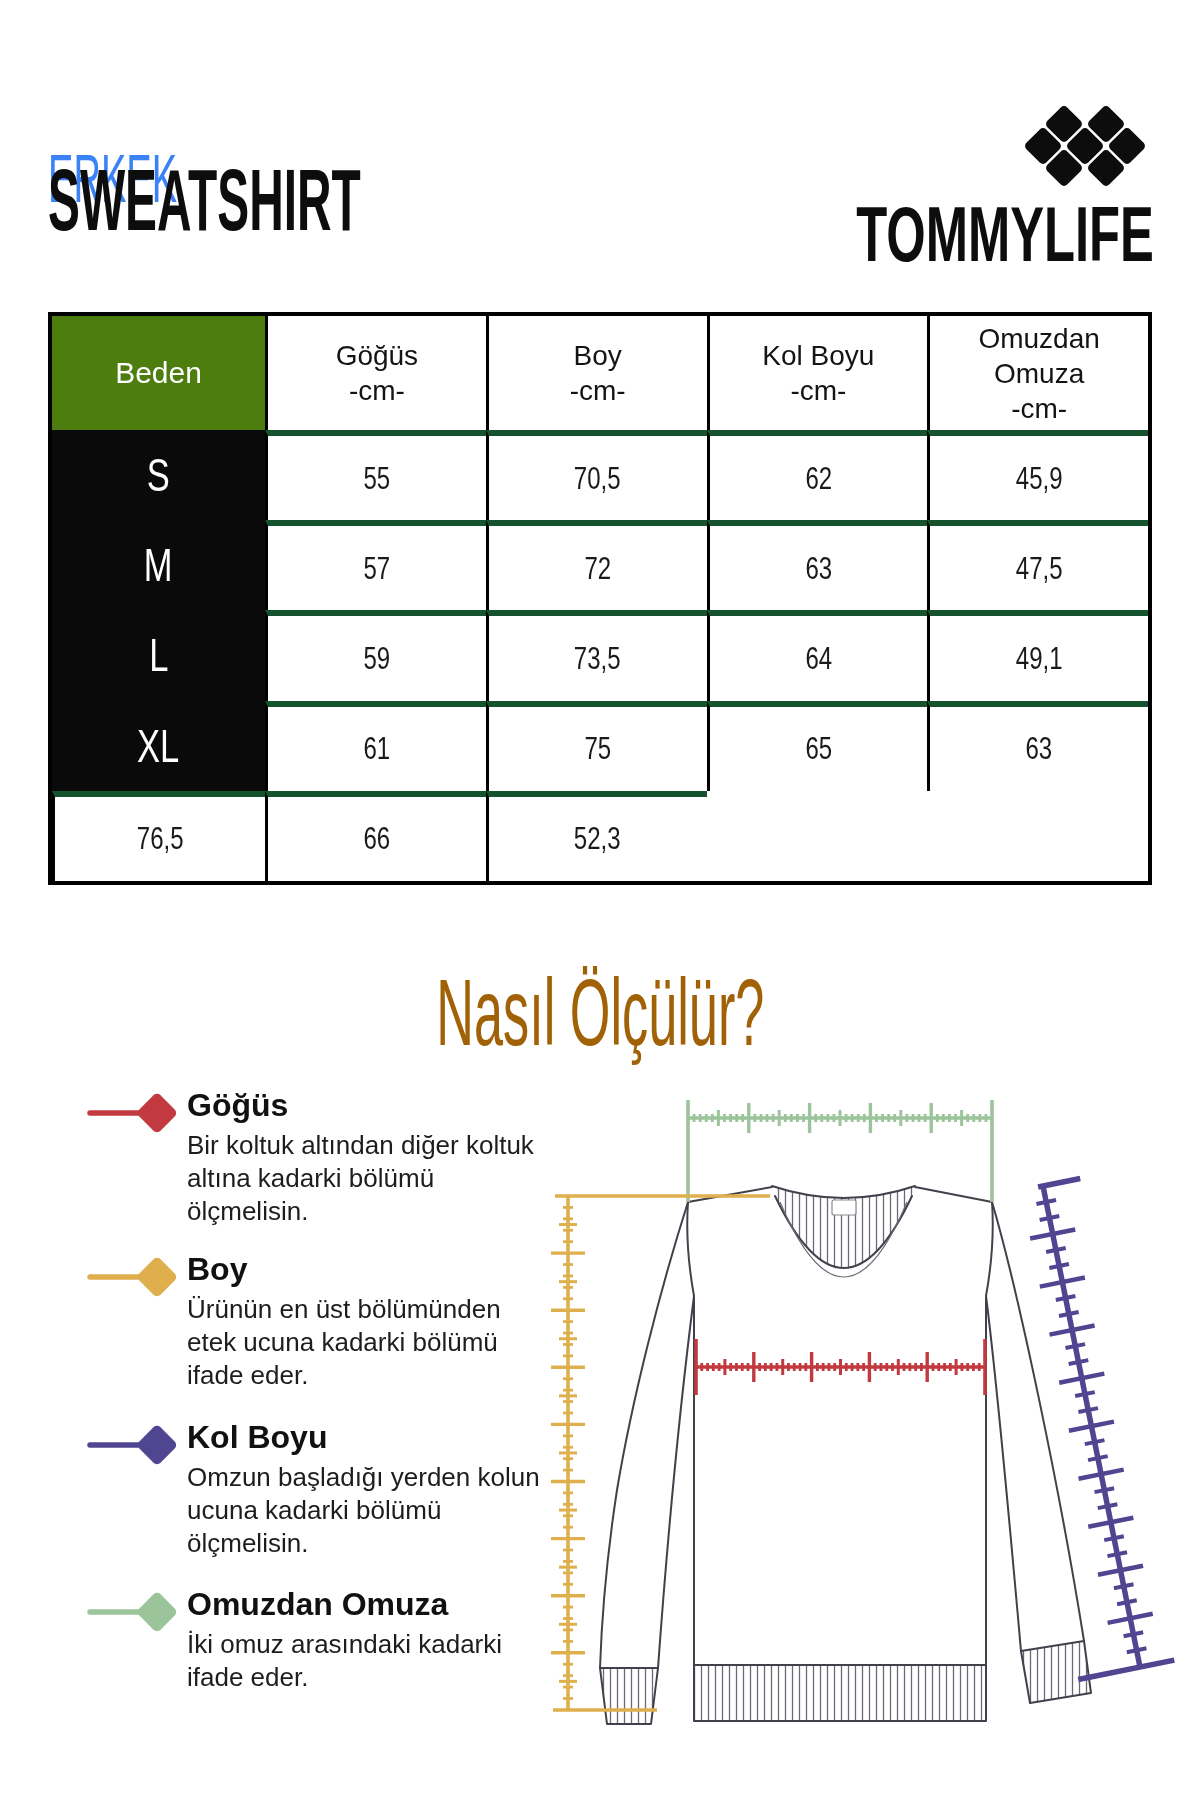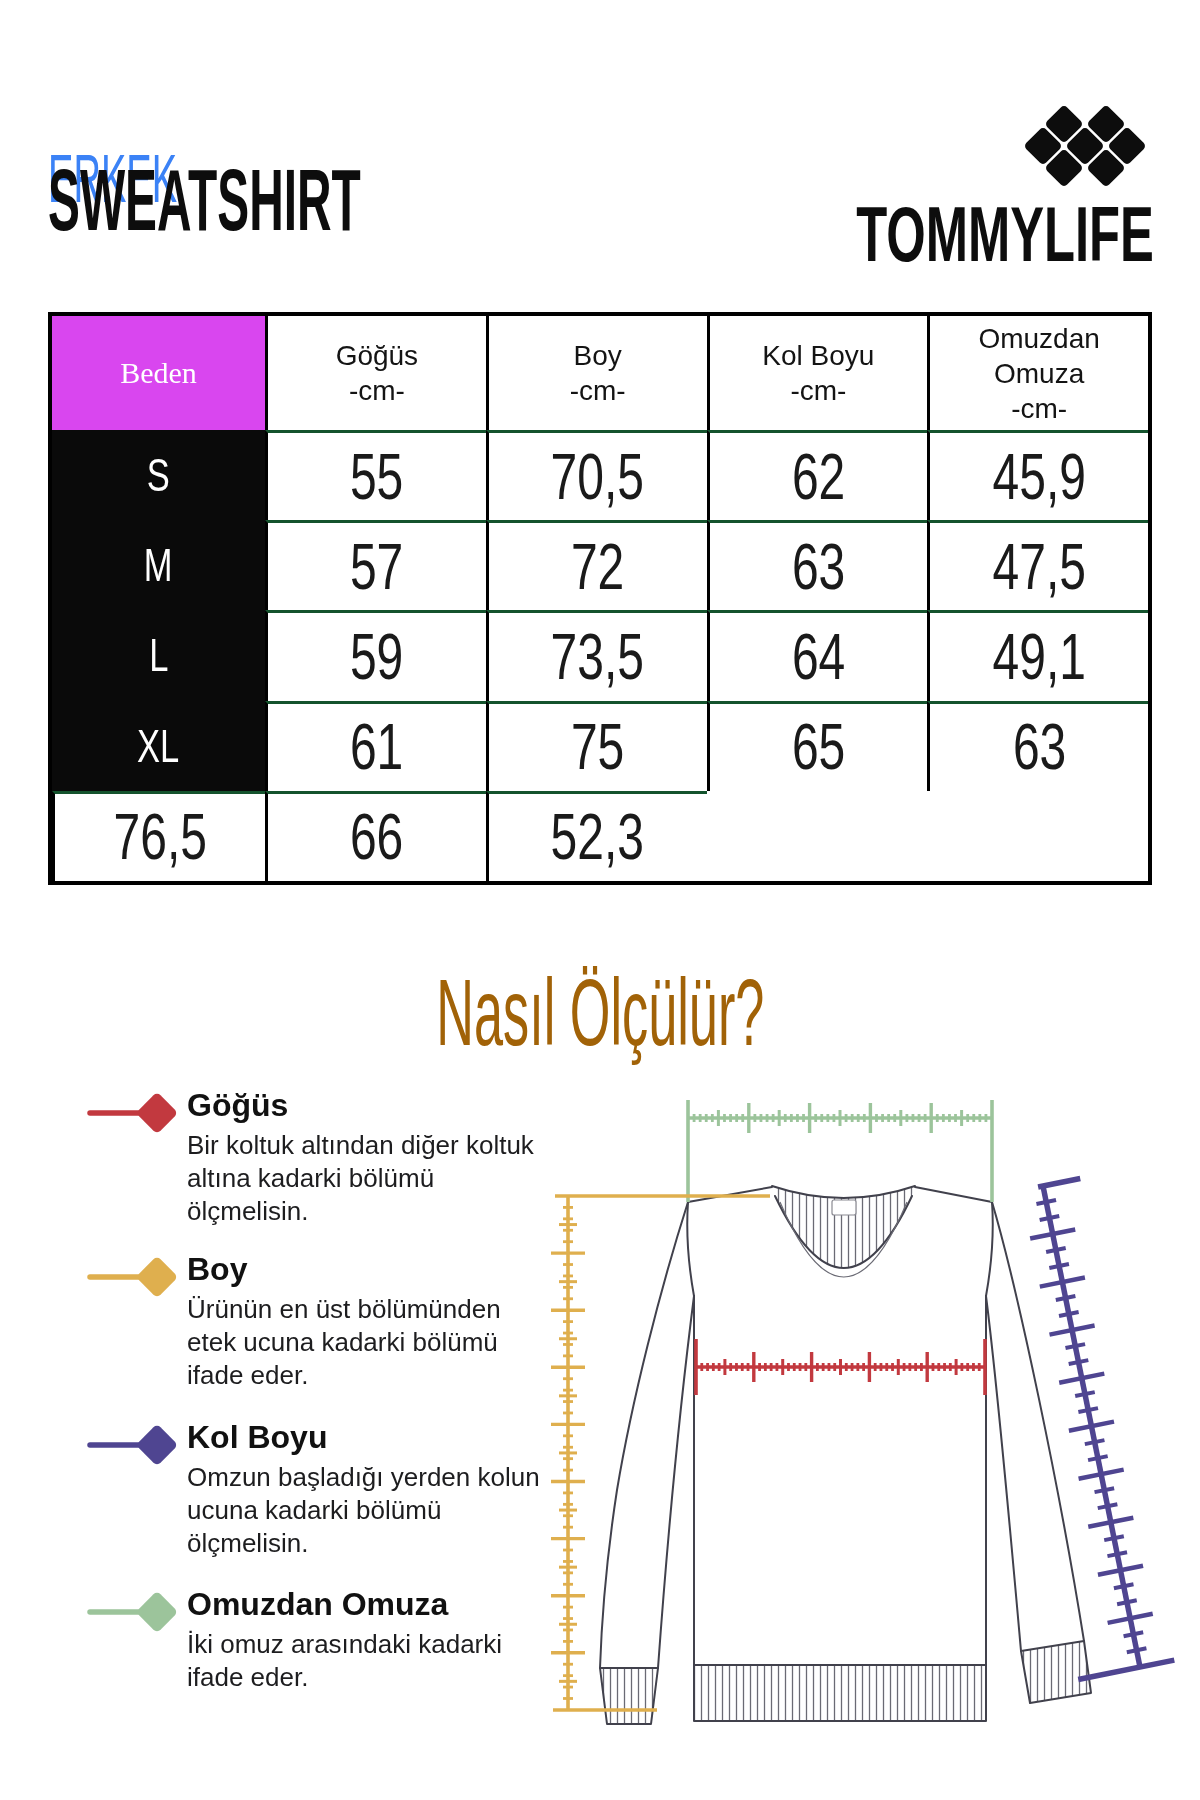--- a/index.html
+++ b/index.html
@@ -16,26 +16,26 @@
   .brandname{position:absolute;top:97px;left:50%;transform:translateX(-50%);
              font-size:78px;line-height:1;font-weight:700;color:#0d0d0d;}
 
   
   .size-table{left:48px;top:312px;width:1104px;height:573px;border:4px solid #000;
               box-sizing:border-box;display:grid;
               grid-template-columns:213px 1fr 1fr 1fr 1fr;
               grid-template-rows:114px repeat(5,1fr);}
   .cell{display:flex;flex-direction:column;align-items:center;justify-content:center;
         box-sizing:border-box;text-align:center;}
-  .corner{background:#d946ef;color:#fff;font-size:30px;font-family:Liberation Serif, serif;}
+  .corner{background:#4d7c0f;color:#fff;font-size:30px;}
   .colhead{border-left:3px solid #000;font-size:28px;line-height:1.25;color:#141414;}
   .colhead .chl{max-width:170px;}
   .chu{display:block;}
   .sizecell{background:#0a0a0a;color:#fff;font-size:46px;}
-  .valcell{border-left:3px solid #000;border-top:3px solid #14532d;font-size:64px;color:#1a1a1a;}
+  .valcell{border-left:3px solid #000;border-top:6px solid #14532d;font-size:32px;color:#1a1a1a;}
   .cx-val{display:inline-block;transform:scaleX(.75);transform-origin:50% 50%;}
 
   
   .measure-title{left:0;top:965px;width:1200px;text-align:center;font-size:95px;
                  line-height:1;font-weight:400;color:#a16207;}
 
   .legend-item{position:absolute;left:85px;width:470px;}
   .legend-marker{position:absolute;left:0;top:-8px;width:120px;height:70px;}
   .li-content{margin-left:102px;}
   .li-title{font-size:32px;font-weight:700;line-height:38px;color:#111;}

